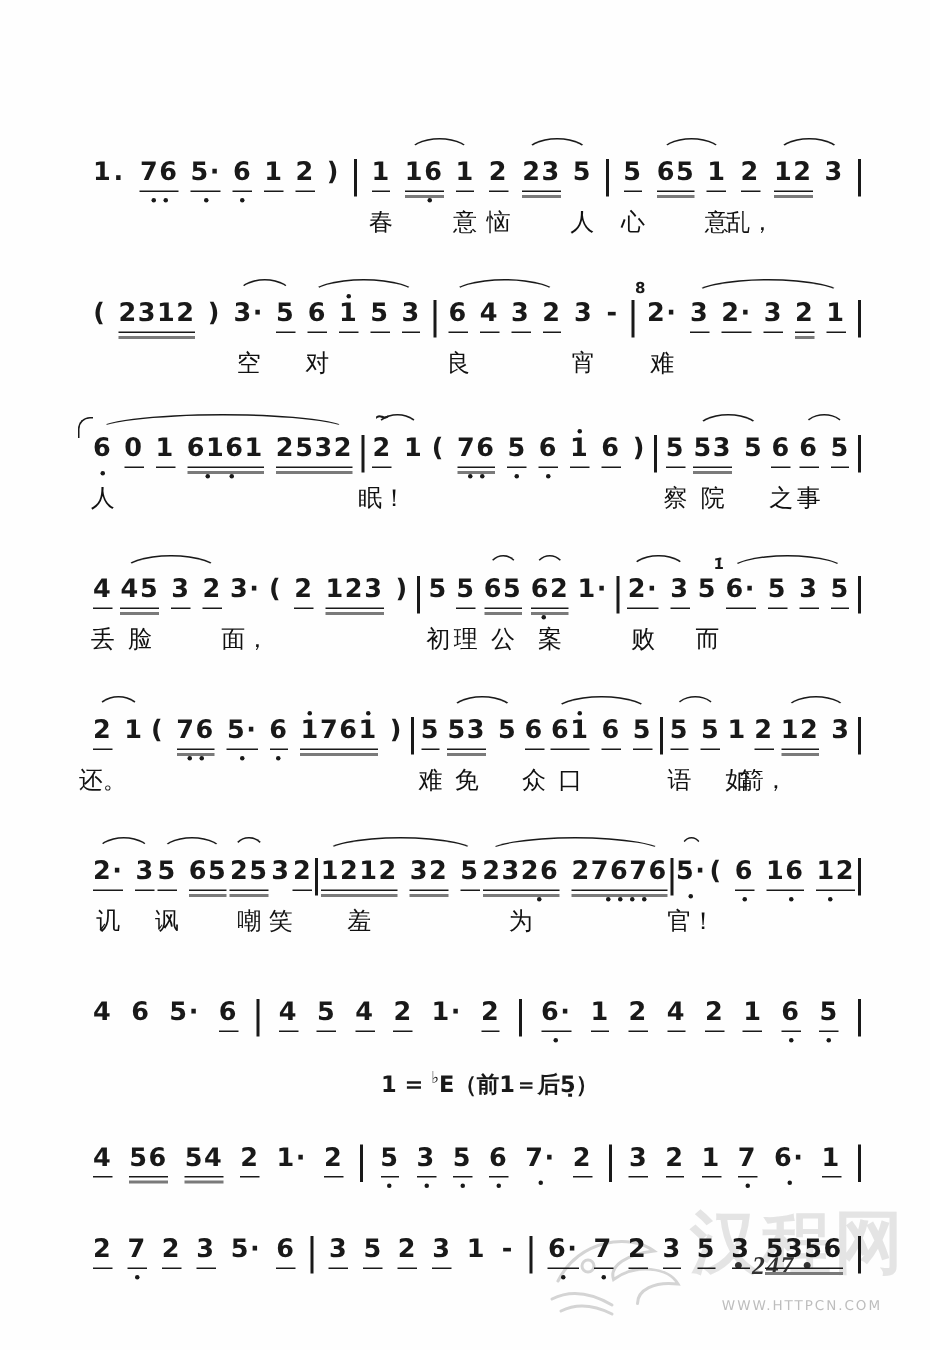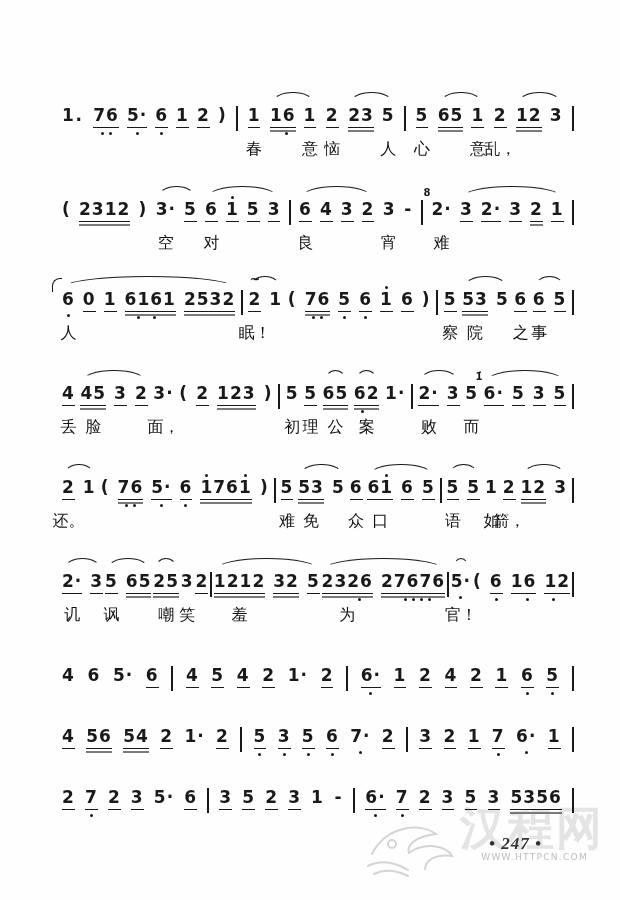--- a/index.html
+++ b/index.html
@@ -40,21 +40,21 @@
   
   .keyline{margin:-2px 0 14px 192px;font:bold 15px/20px "DejaVu Sans",sans-serif;color:#191919;}
   .keyline .flat{vertical-align:super;font-size:11px;}
   
   .wm{position:absolute;right:12px;bottom:6px;width:240px;height:92px;z-index:0;}
   .wm .brand{position:absolute;right:4px;top:2px;font:bold 46px/50px "Liberation Serif","DejaVu Serif",serif;
        color:#e4e4e4;letter-spacing:2px;white-space:nowrap;}
   .wm .logo{position:absolute;left:-6px;top:12px;}
   .wm .pnum{position:absolute;right:66px;top:32px;font:italic bold 17px/20px "Liberation Serif","DejaVu Serif",serif;
        color:#333;letter-spacing:1px;}
-  .wm .site{position:absolute;right:20px;top:50px;font:9px/11px "DejaVu Sans",sans-serif;
+  .wm .site{position:absolute;right:20px;top:64px;font:9px/11px "DejaVu Sans",sans-serif;
        letter-spacing:1.3px;color:#bdbdbd;}
 </style>
 </head>
 <body>
 
 <div class="page">
   <div class="content">
     <div id="score-a">
         <div class="line">
           <div class="grp">
@@ -1104,20 +1104,23 @@
                 <span class="nch">5</span>
               </span>
               <span class="lod">
                 <i class="ld on"></i>
               </span>
             </div>
           </div>
           <span class="bar"></span>
         </div>
       </div>
+    <div class="keyline">
+      <span>1 = </span><span class="flat">♭</span><span>E（前1＝后5̣）</span>
+    </div>
     <div id="score-b">
         <div class="line noly">
           <div class="grp">
             <div class="tok">
               <span class="chars u1">
                 <span class="nch">4</span>
               </span>
             </div>
           </div>
           <div class="grp">

